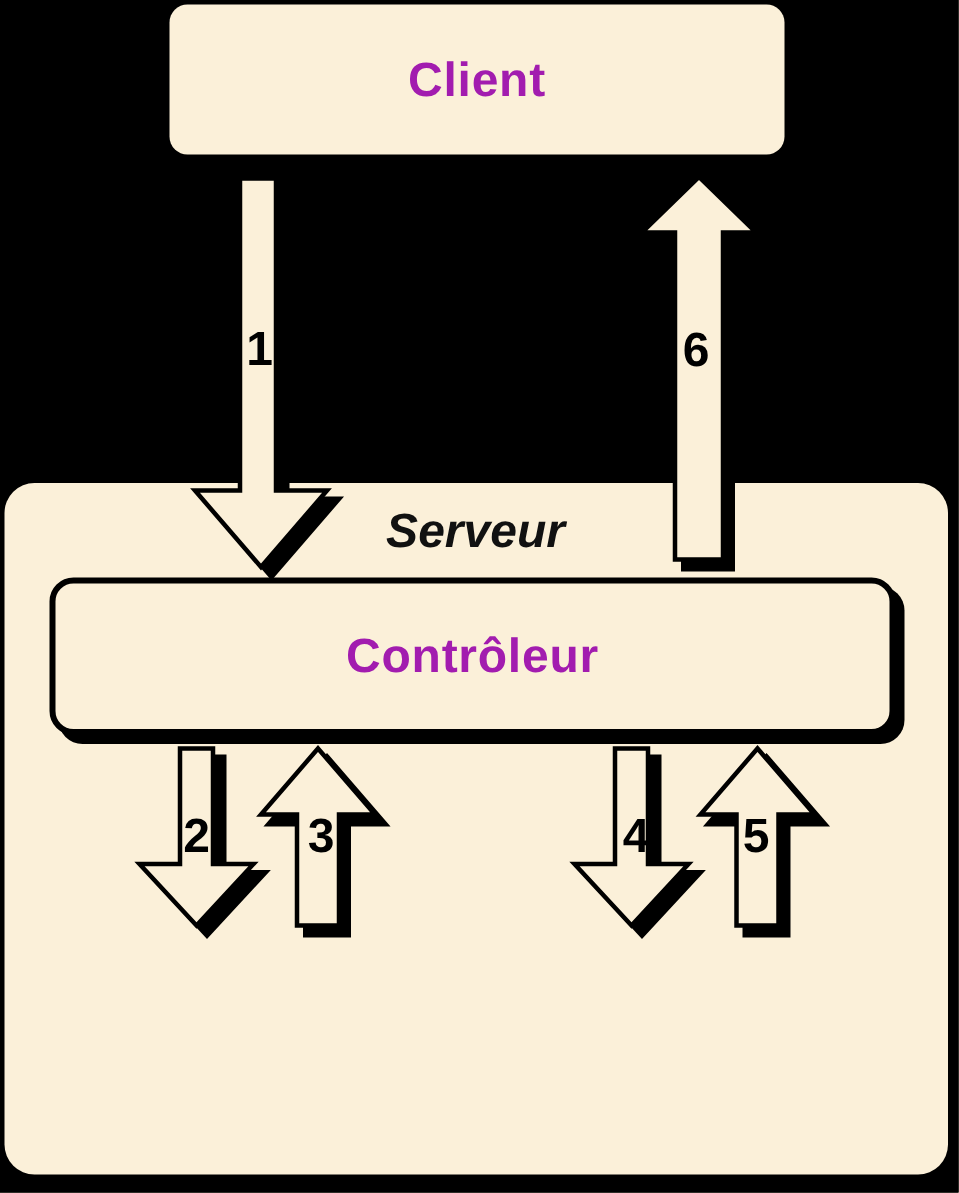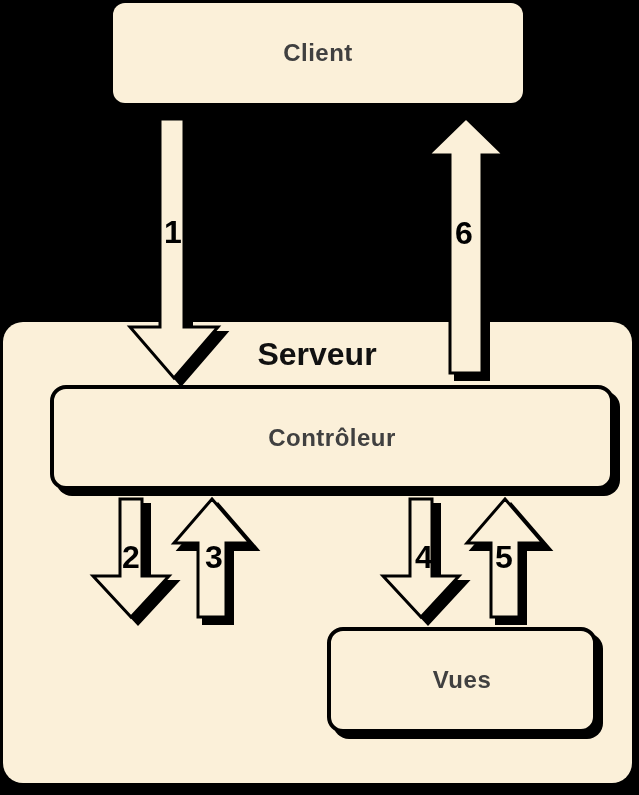--- a/index.html
+++ b/index.html
@@ -17,22 +17,22 @@
   }
   .box {
     position: absolute;
     background: #FBF0D9;
     display: flex;
     align-items: center;
     justify-content: center;
     box-sizing: border-box;
   }
   .box-label {
-    color: #404040;
-    font-size: 24px;
+    color: #a21caf;
+    font-size: 32px;
     font-weight: 600;
     letter-spacing: 0.5px;
     white-space: nowrap;
   }
   
   .client-box {
     left: 113px; top: 3px;
     width: 410px; height: 100px;
     border-radius: 12px;
   }
@@ -43,29 +43,30 @@
     border-radius: 20px;
   }
   .server-label {
     position: absolute;
     left: 317px; top: 354px;
     transform: translate(-50%, -50%);
     color: #111;
     font-size: 32px;
     font-weight: 600;
     white-space: nowrap;
+    font-style: italic;
   }
   
   .inner-box {
     border: 4px solid #000;
     border-radius: 16px;
     box-shadow: 6px 6px 0 #000;
   }
   .controller-box {
-    left: 50px; top: 385px;
+    left: 33px; top: 385px;
     width: 564px; height: 105px;
   }
   .models-box {
     left: 37px; top: 627px;
     width: 268px; height: 106px;
   }
   .views-box {
     left: 327px; top: 627px;
     width: 270px; height: 106px;
   }
@@ -106,23 +107,20 @@
   </div>
 
   <div class="box server-box"></div>
   <div class="server-label">Serveur</div>
 
   <div class="box inner-box controller-box">
     <span class="box-label">Contrôleur</span>
   </div>
 
 
-  <div class="box inner-box views-box">
-    <span class="box-label">Vues</span>
-  </div>
 
   <svg class="arrow-layer" viewBox="0 0 639 795" xmlns="http://www.w3.org/2000/svg">
 
     <g>
       <polygon class="arrow-shadow" transform="translate(7,6)" points="160,119 184,119 184,327 218,327 174,378 130,327 160,327"></polygon>
       <polygon class="arrow-body" points="160,119 184,119 184,327 218,327 174,378 130,327 160,327"></polygon>
     </g>
 
     <g>
       <polygon class="arrow-shadow" transform="translate(6,6)" points="466,118 504,155 482,155 482,373 450,373 450,155 428,155"></polygon>

